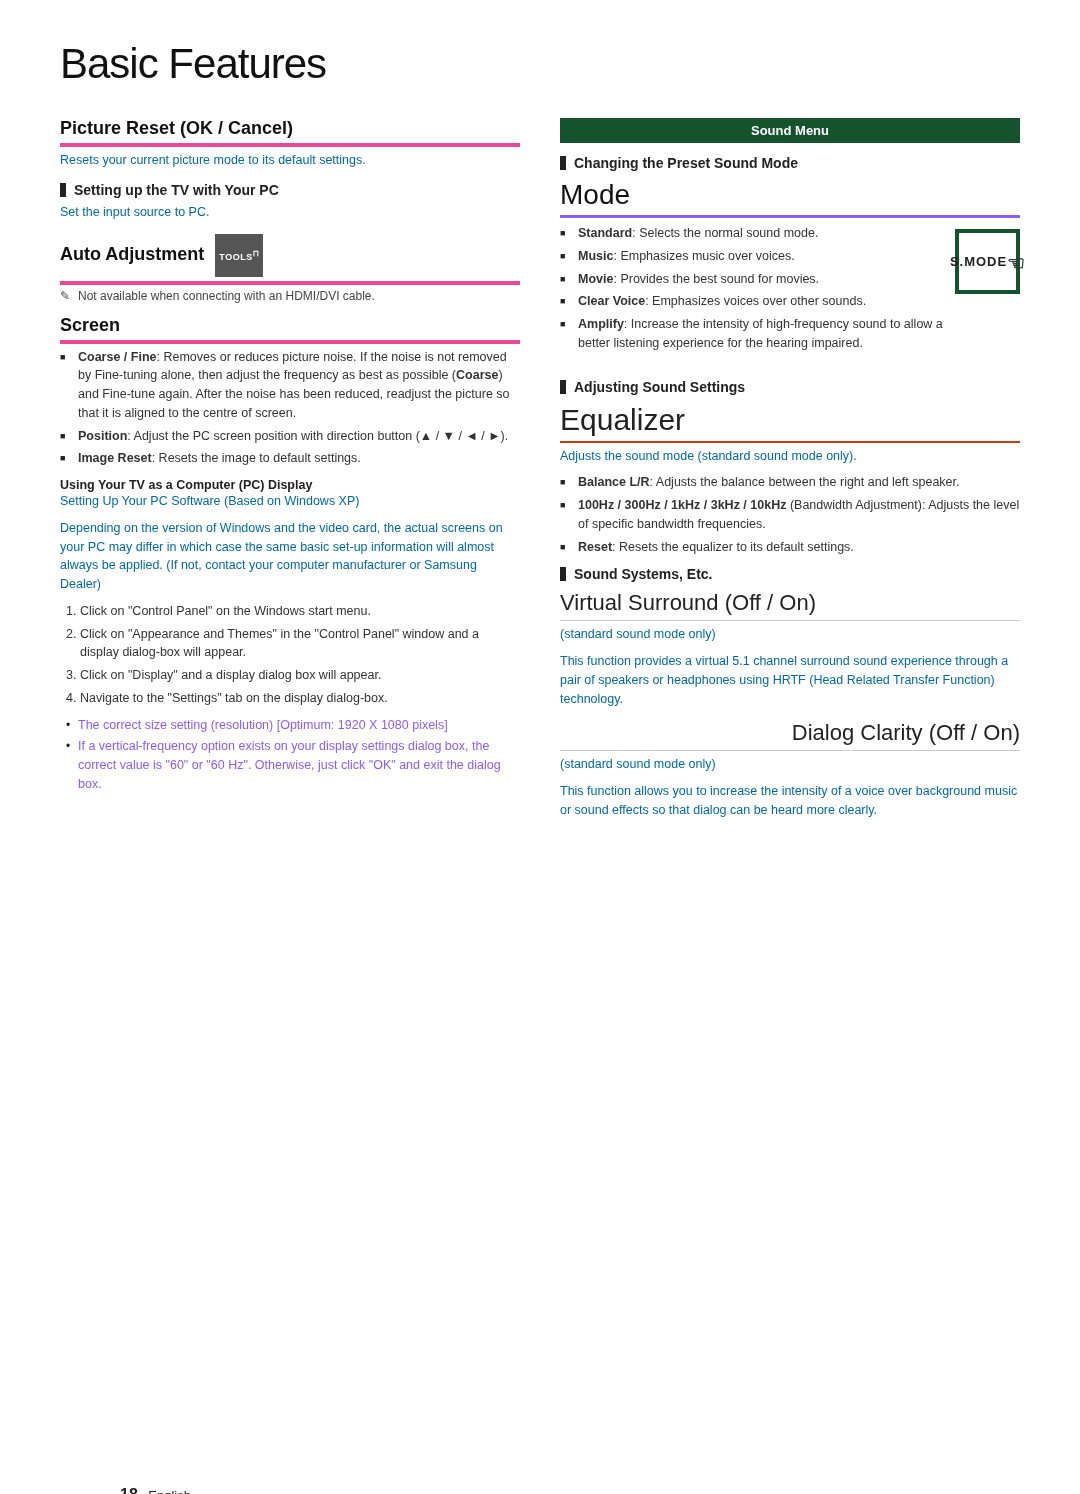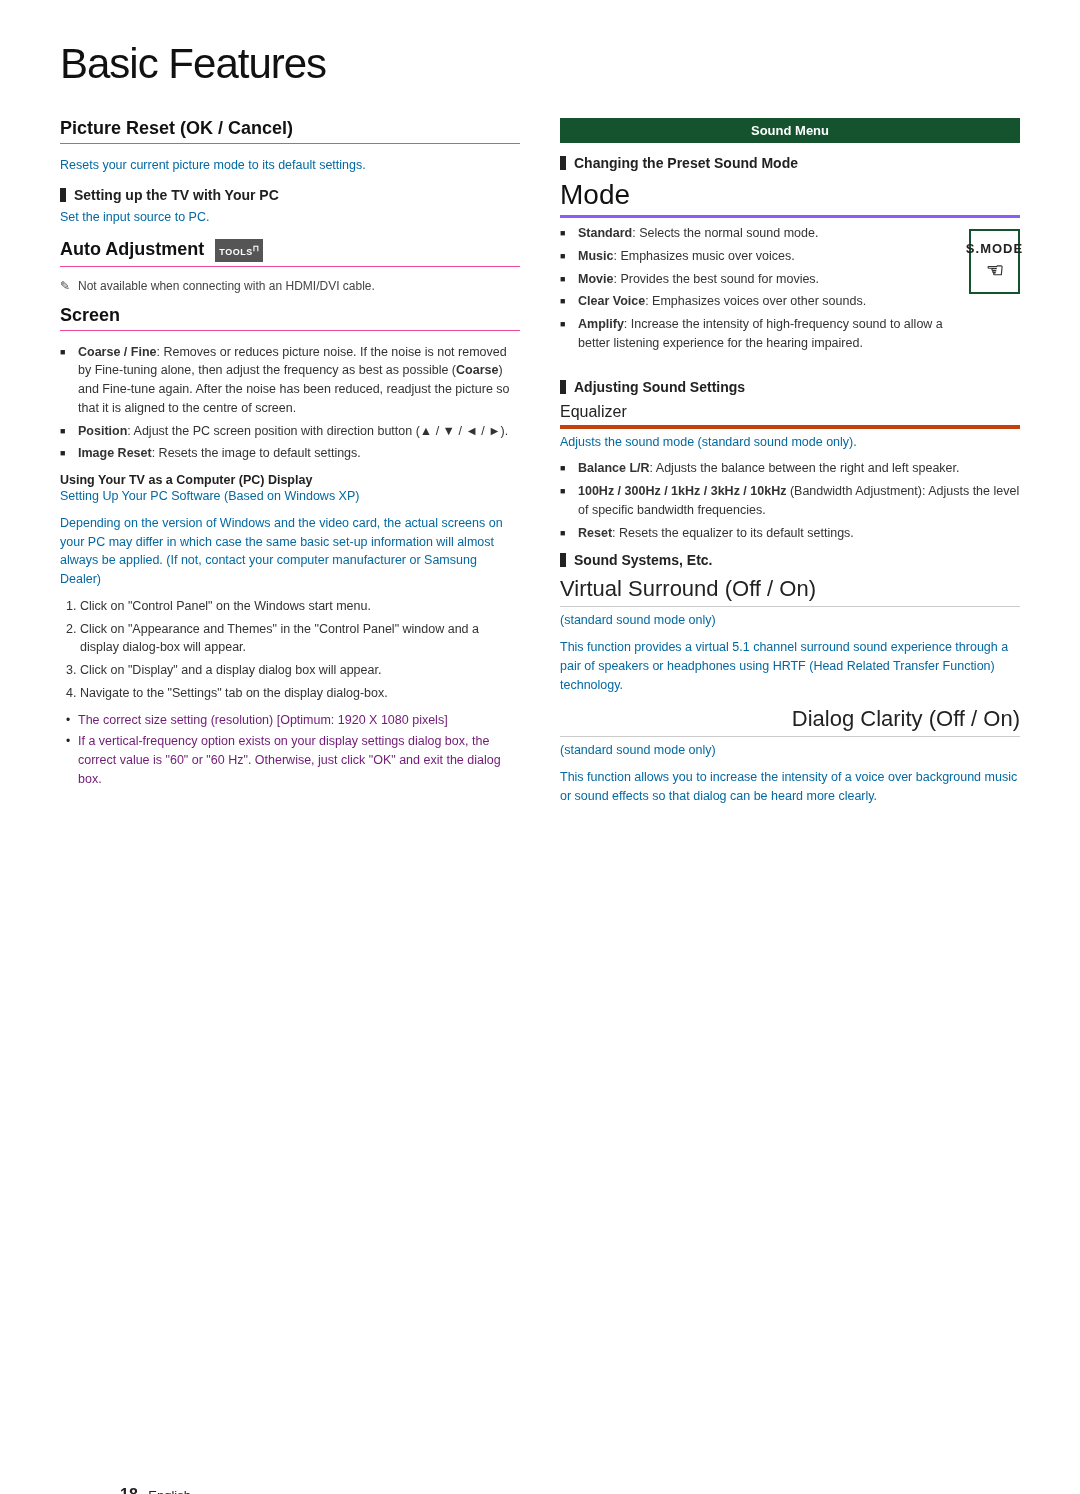--- a/index.html
+++ b/index.html
@@ -27,23 +27,23 @@
       flex: 1;
       min-width: 0;
     }
     .col-right {
       flex: 1;
       min-width: 0;
     }
     h2.section-title {
       font-size: 18px;
       font-weight: 700;
-      margin-bottom: 12px;
+      margin-bottom: 4px;
       color: #111;
-      border-bottom: 1px solid #ec4899;
+      border-bottom: 4px solid #ec4899;
       padding-bottom: 4px;
     }
     h3.sub-section {
       font-size: 14px;
       font-weight: 700;
       display: flex;
       align-items: center;
       margin-bottom: 5px;
       margin-top: 8px;
     }
@@ -110,21 +110,21 @@
       list-style: none;
       padding: 0;
       margin-top: 4px;
     }
     .sub-bullet-list li {
       font-size: 12.5px;
       line-height: 1.5;
       margin-bottom: 3px;
       padding-left: 18px;
       position: relative;
-      color: #701a75;
+      color: #8b5cf6;
     }
     .sub-bullet-list li::before {
       content: '•';
       position: absolute;
       left: 6px;
       font-size: 12px;
       top: 0;
       color: #222;
     }
     .subsection-label {
@@ -152,25 +152,25 @@
     }
     .mode-section {
       display: flex;
       gap: 10px;
       margin-bottom: 12px;
     }
     .mode-bullets {
       flex: 1;
     }
     .smode-box {
-      width: 51px;
+      width: 65px;
       height: 65px;
-      border: 2px solid #14532d;
+      border: 4px solid #14532d;
       display: flex;
-      flex-direction: column;
+      flex-direction: row;
       align-items: center;
       justify-content: center;
       flex-shrink: 0;
       position: relative;
       font-size: 12px;
       font-weight: 700;
       color: #333;
       margin-top: 5px;
     }
     .smode-label {
@@ -178,24 +178,24 @@
       font-weight: 700;
       color: #222;
       letter-spacing: 1px;
     }
     .smode-hand {
       font-size: 20px;
       margin-top: 2px;
       transform: scaleX(-1);
     }
     h2.eq-title {
-      font-size: 16px;
+      font-size: 30px;
       font-weight: 400;
       margin-bottom: 4px;
-      border-bottom: 4px solid #c2410c;
+      border-bottom: 2px solid #c2410c;
       padding-bottom: 4px;
     }
     h2.virtual-title {
       font-size: 22px;
       font-weight: 400;
       margin-bottom: 4px;
       border-bottom: 1px solid #ccc;
       padding-bottom: 4px;
     }
     h2.dialog-title {
@@ -214,21 +214,21 @@
       font-weight: 700;
       color: #222;
     }
     .bold { font-weight: 700; }
     .tools-icon {
       display: inline-block;
       background: #555;
       color: #fff;
       font-size: 9px;
       font-weight: 700;
-      padding: 5px 4px;
+      padding: 15px 4px;
       margin-left: 6px;
       vertical-align: middle;
       letter-spacing: 0.5px;
     }
     .tools-icon-sub {
       font-size: 8px;
       vertical-align: super;
     }
     .page-wrapper {
       position: relative;

